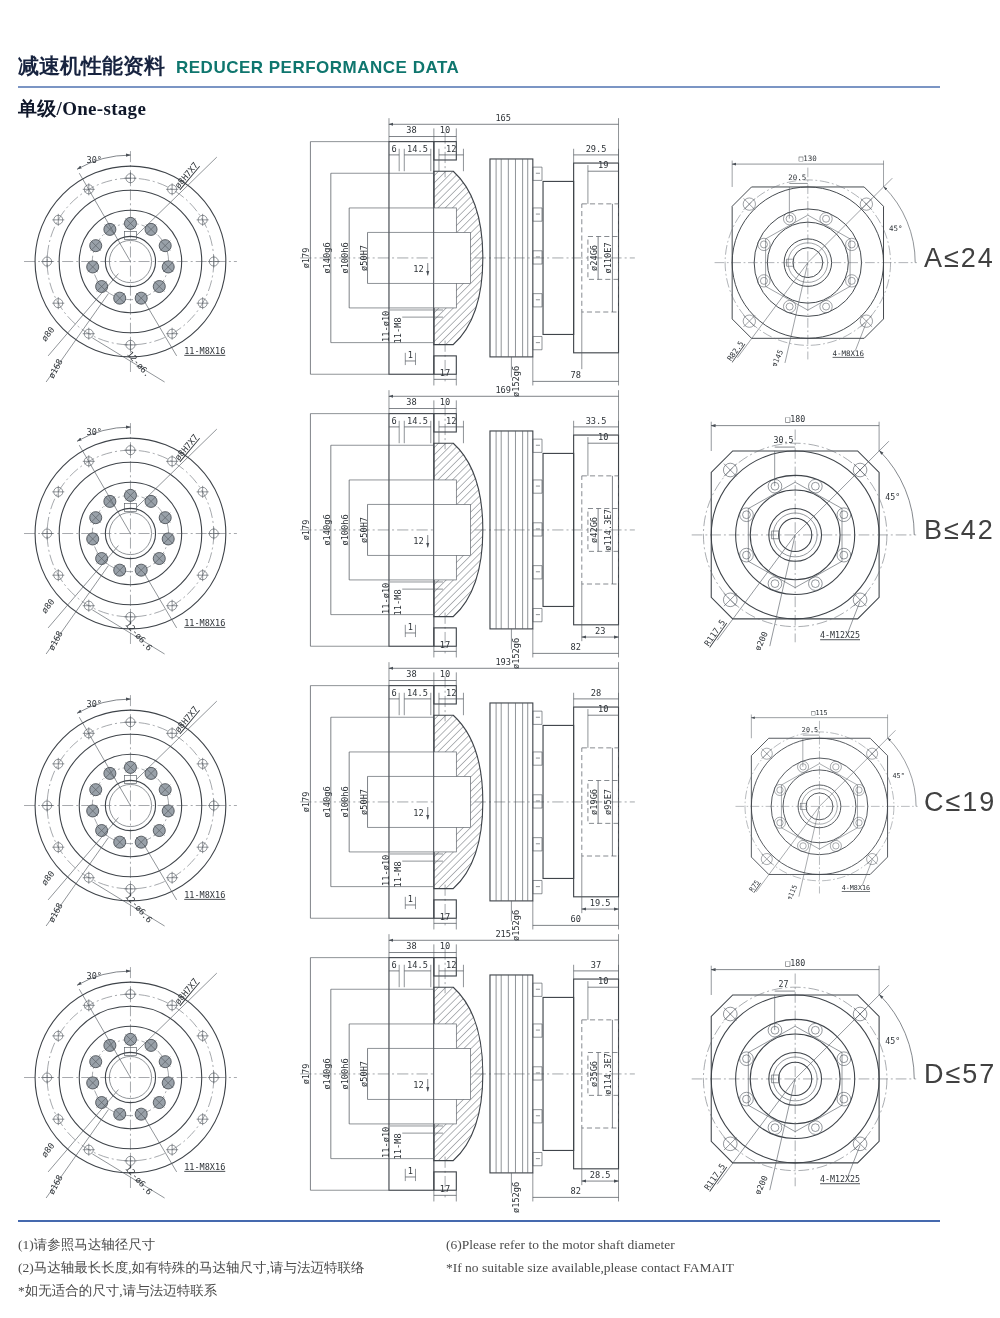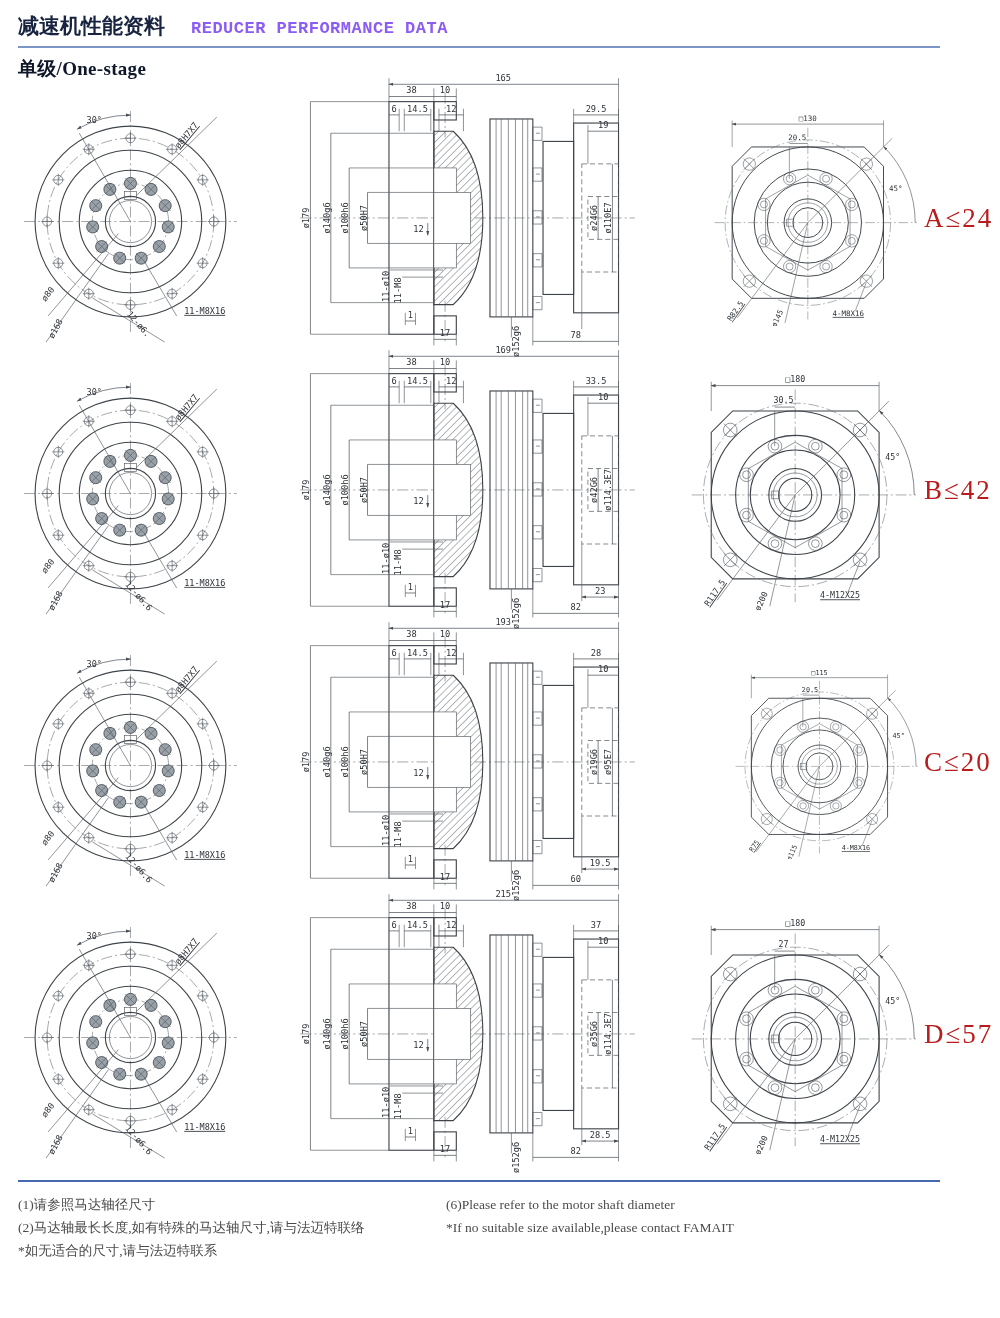--- a/index.html
+++ b/index.html
@@ -1,35 +1,35 @@
 <!DOCTYPE html>
 <html><head>
 <meta charset="utf-8">
 <style>
   html,body{margin:0;padding:0;background:#fff;}
   body{width:1000px;height:1318px;font-family:"Liberation Sans",sans-serif;color:#2e3338;position:relative;overflow:hidden;}
   .page{padding:8px 20px 0 18px;}
   
-  .hdr{display:flex;align-items:baseline;gap:26px;padding-top:4px;}
+  .hdr{display:flex;align-items:baseline;gap:11px;padding-top:4px;margin-top:40px;}
   .hdr .zh{font-size:21px;font-weight:bold;color:#17233f;}
-  .hdr .en{font-size:17px;font-weight:bold;color:#8b5cf6;font-family:Liberation Mono, monospace;letter-spacing:.5px;text-align:center;}
+  .hdr .en{font-size:17px;font-weight:bold;color:#0f766e;font-family:Liberation Sans, sans-serif;letter-spacing:.5px;text-align:center;}
   .hdr-line{height:2px;background:#7b95c4;width:922px;margin:6px 0 2px 0;}
   h2.sec{font-size:19px;color:#0f172a;margin:8px 0 0 0;font-family:"Liberation Serif",serif;letter-spacing:.3px;}
   
   .drawing-row{height:272px;}
   .row-inner{display:flex;align-items:center;height:100%;}
   .front-svg{width:246px;flex:none;}
   .section-svg{width:352px;flex:none;margin-left:26px;}
   .rear-wrap{width:260px;flex:none;display:flex;justify-content:flex-end;margin-left:22px;}
   .drawing-row[data-row="0"] .rear-svg{width:220px;}
   .drawing-row[data-row="1"] .rear-svg{width:244px;}
   .drawing-row[data-row="2"] .rear-svg{width:198px;}
   .drawing-row[data-row="3"] .rear-svg{width:244px;}
   .badge{margin-left:auto;display:flex;align-items:center;padding-right:2px;}
-  .badge .bt{font-size:27px;color:#b91c1c;letter-spacing:2px;font-family:Liberation Serif, serif;}
+  .badge .bt{font-size:27px;color:#404040;letter-spacing:2px;font-family:Liberation Sans, sans-serif;}
   
   .med{stroke:#3f444a;stroke-width:1.1;fill:none;}
   .thin{stroke:#565c63;stroke-width:.65;fill:none;}
   .dash{stroke:#565c63;stroke-width:.7;fill:none;stroke-dasharray:5 3;}
   .cl{stroke:#6a7077;stroke-width:.6;fill:none;stroke-dasharray:11 3 2 3;}
   .dim{stroke:#4a5057;stroke-width:.7;fill:none;marker-start:url(#arr);marker-end:url(#arr);}
   text.dt{font-family:"DejaVu Sans Mono",monospace;font-size:8.5px;fill:#2e3338;text-anchor:middle;}
   text.u{text-decoration:underline;}
   .hole{fill:#99a1a9;stroke:#3f444a;stroke-width:.8;}
   
@@ -517,21 +517,21 @@
       <text class="dt" x="118" y="12">□115</text>
       <text class="dt" x="106" y="34">20.5</text>
       <text class="dt" x="218" y="92">45°</text>
       <text class="dt u" transform="rotate(-55 38 230)" x="38" y="230">R75</text>
       <text class="dt" transform="rotate(-66 86 238)" x="86" y="238">ø115</text>
       <text class="dt u" x="164" y="234">4-M8X16</text>
     </svg>
     </div>
 
     <div class="badge">
-      <span class="bt">C≤20</span>
+      <span class="bt">C≤19</span>
 
     </div>
   </div>
 </div>
   <div class="drawing-row" data-row="3">
   <div class="row-inner">
 
     <svg class="front-svg" viewBox="0 0 245 252">
       <line class="cl" x1="6" y1="130" x2="218" y2="130"></line>
       <line class="cl" x1="112" y1="20" x2="112" y2="242"></line>

